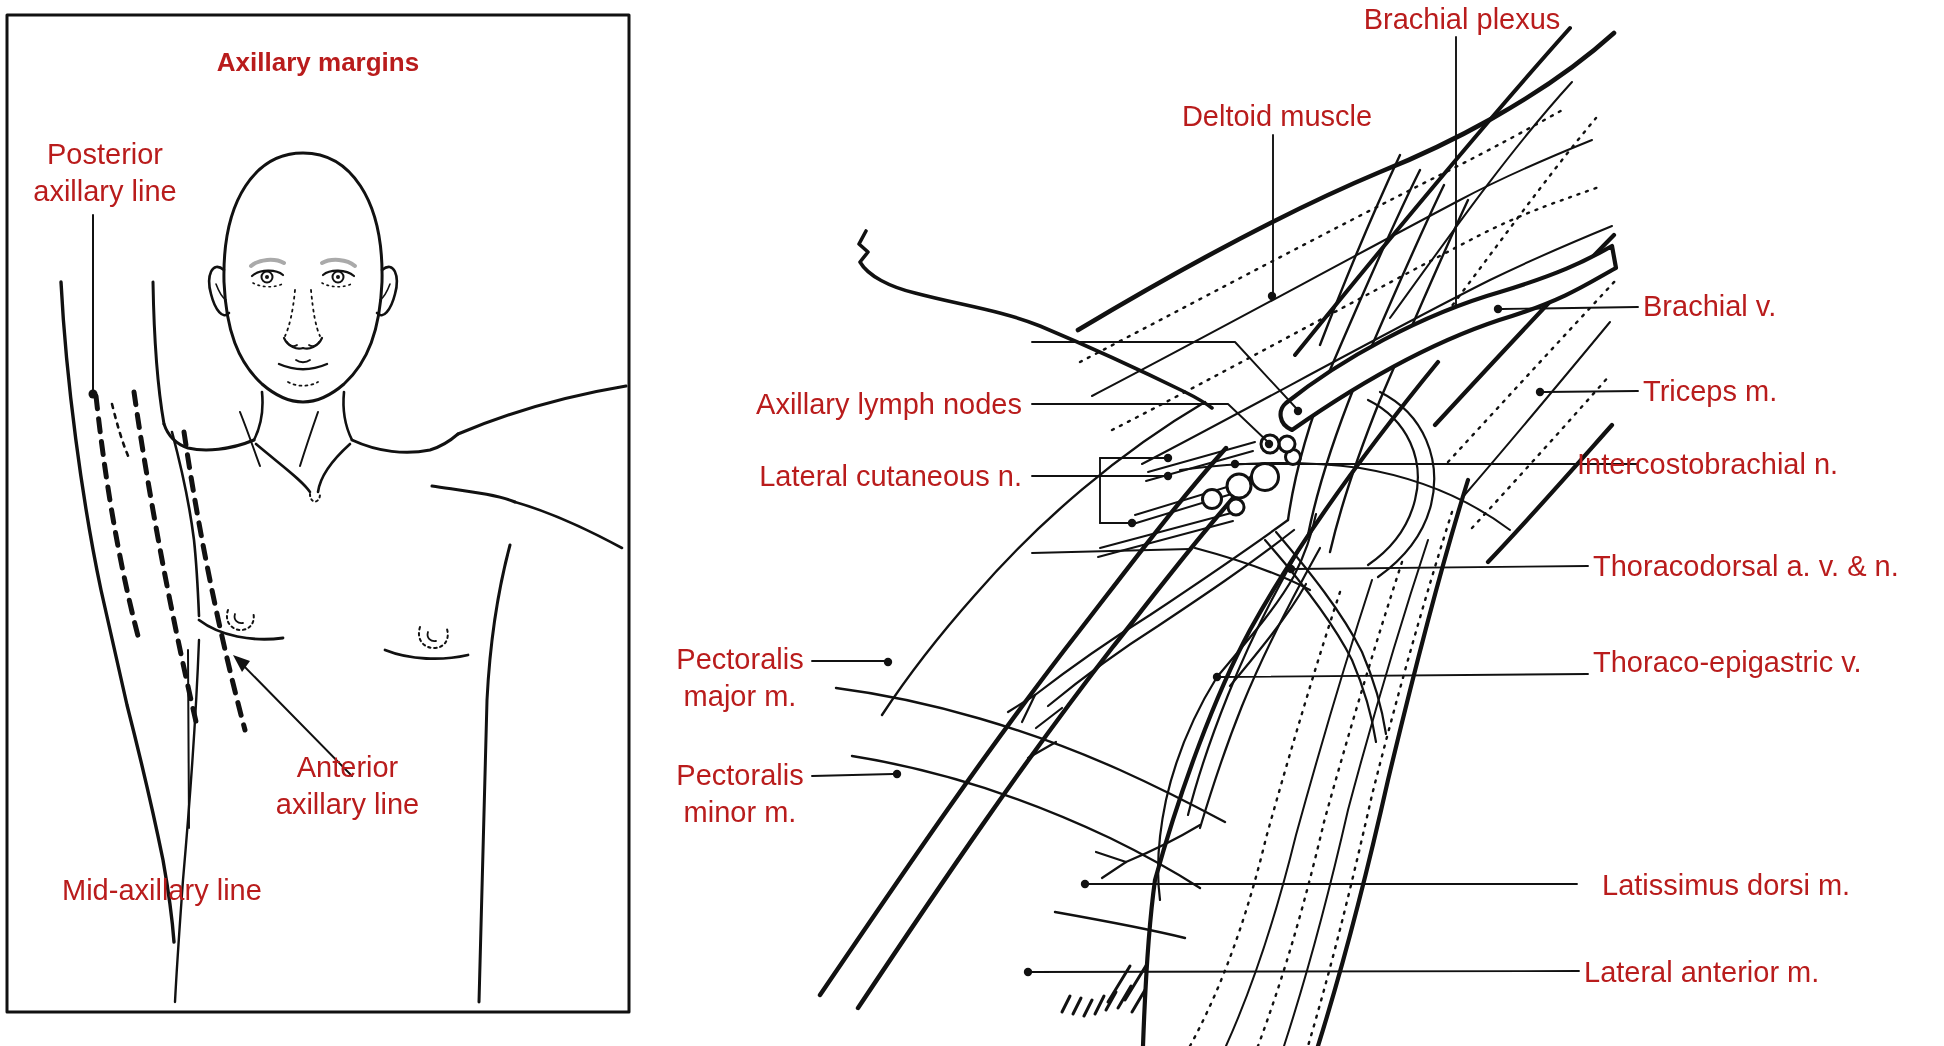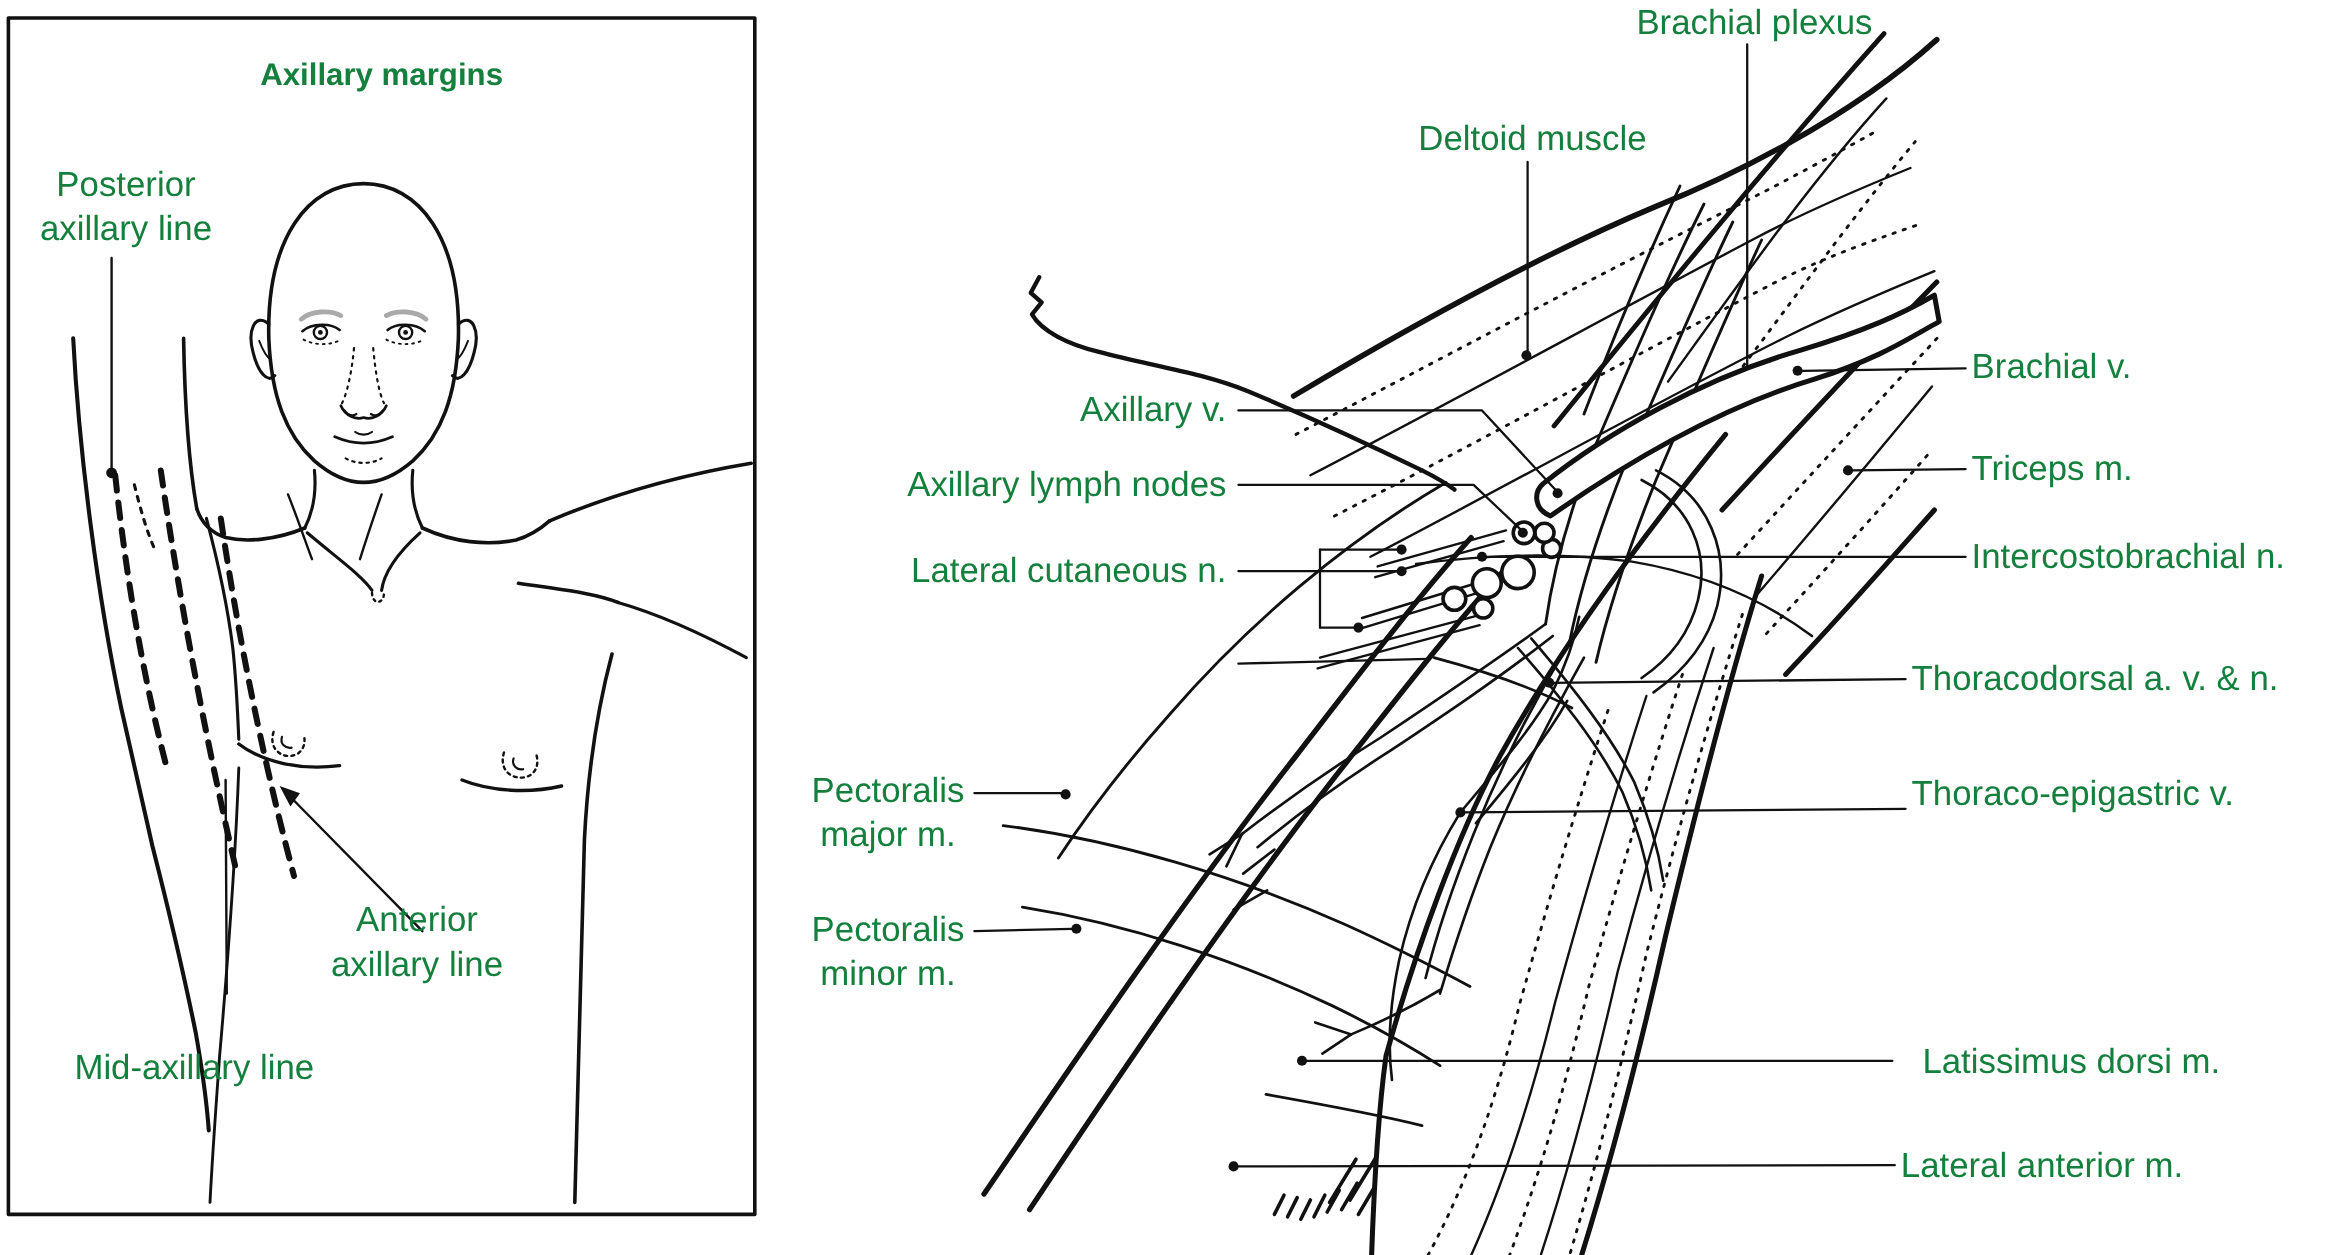--- a/index.html
+++ b/index.html
@@ -1,19 +1,19 @@
 <!DOCTYPE html>
 <html><head>
 <meta charset="utf-8">
 <style>
   html,body{margin:0;padding:0;background:#fff;}
   #scene{position:relative;width:1944px;height:1046px;background:#fff;overflow:hidden;
          font-family:"Liberation Sans", sans-serif;color:#111;}
   #art{position:absolute;left:0;top:0;}
-  .lbl{position:absolute;font-size:29px;line-height:37px;white-space:pre-line;color:#15803d;}
+  .lbl{position:absolute;font-size:29px;line-height:37px;white-space:pre-line;color:#b91c1c;}
   .c{text-align:center;}
   .r{text-align:right;}
   .title{font-weight:bold;font-size:26px;}
 </style>
 </head>
 <body>
 
 <div id="scene">
 
   <svg id="art" width="1944" height="1046" viewBox="0 0 1944 1046" fill="none" stroke="#111" stroke-linecap="round" stroke-linejoin="round">
@@ -265,38 +265,37 @@
 
   <div class="lbl c" style="left:250px;top:749px;width:195px;">Anterior
 axillary line</div>
 
   <div class="lbl" style="left:62px;top:872px;">Mid-axillary line</div>
 
   <div class="lbl c" style="left:1332px;top:1px;width:260px;">Brachial plexus</div>
 
   <div class="lbl c" style="left:1147px;top:98px;width:260px;">Deltoid muscle</div>
 
-  <div class="lbl r" style="left:640px;top:324px;width:382px;">Axillary v.</div>
 
   <div class="lbl r" style="left:640px;top:386px;width:382px;">Axillary lymph nodes</div>
 
   <div class="lbl r" style="left:640px;top:458px;width:382px;">Lateral cutaneous n.</div>
 
 
   <div class="lbl c" style="left:640px;top:641px;width:200px;">Pectoralis
 major m.</div>
 
   <div class="lbl c" style="left:640px;top:757px;width:200px;">Pectoralis
 minor m.</div>
 
   <div class="lbl" style="left:1643px;top:288px;">Brachial v.</div>
 
   <div class="lbl" style="left:1643px;top:373px;">Triceps m.</div>
 
-  <div class="lbl" style="left:1643px;top:446px;">Intercostobrachial n.</div>
+  <div class="lbl" style="left:1577px;top:446px;">Intercostobrachial n.</div>
 
   <div class="lbl" style="left:1593px;top:548px;">Thoracodorsal a. v. &amp; n.</div>
 
   <div class="lbl" style="left:1593px;top:644px;">Thoraco-epigastric v.</div>
 
   <div class="lbl" style="left:1602px;top:867px;">Latissimus dorsi m.</div>
 
   <div class="lbl" style="left:1584px;top:954px;">Lateral anterior m.</div>
 </div>
 

